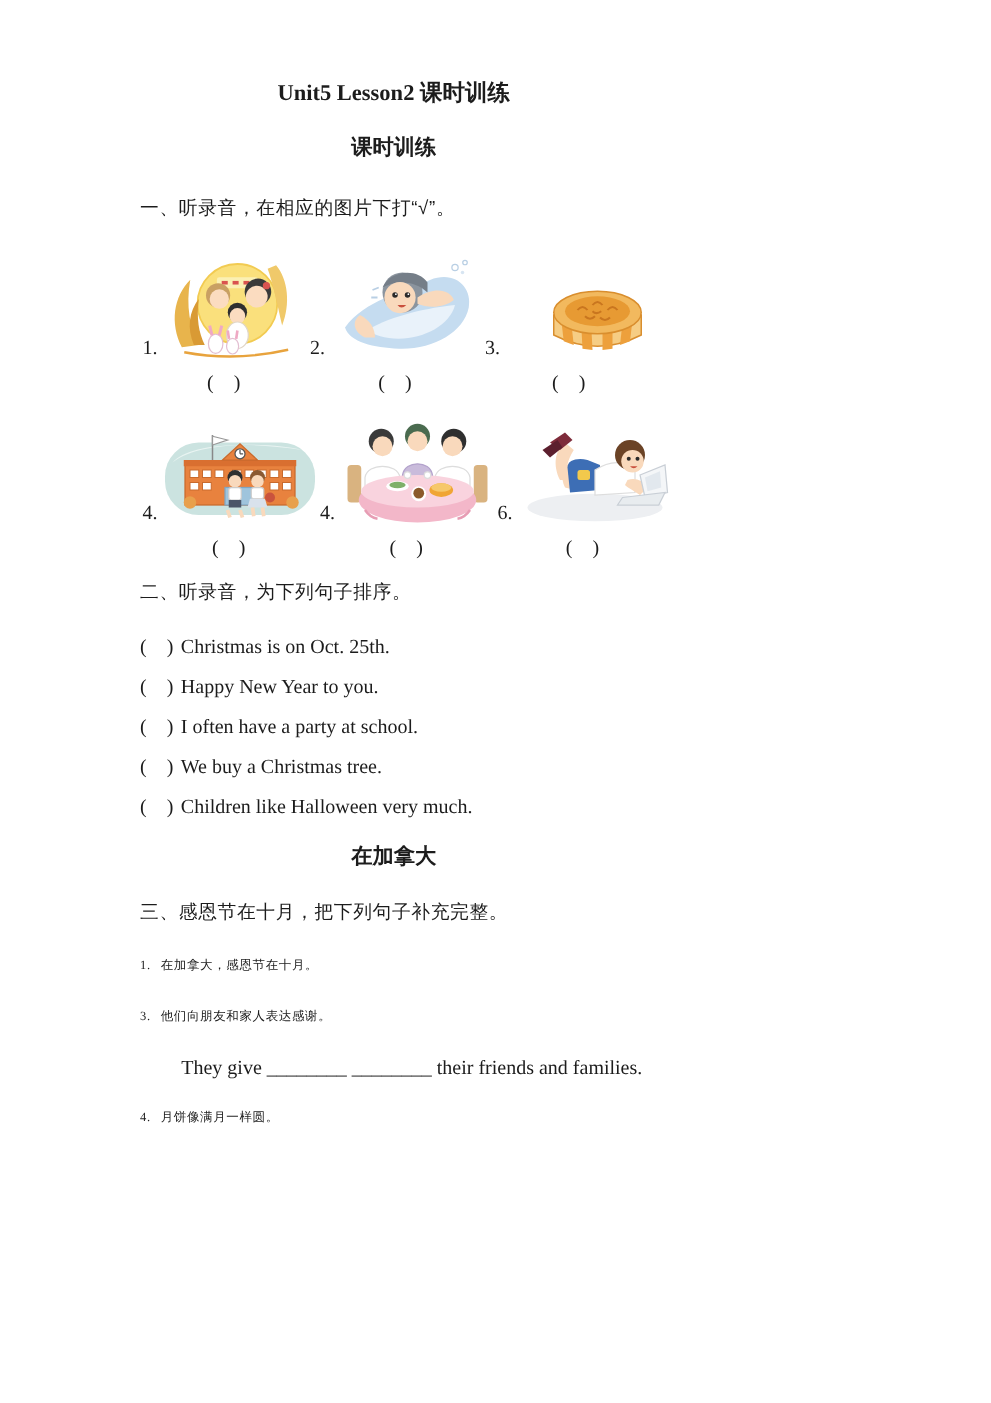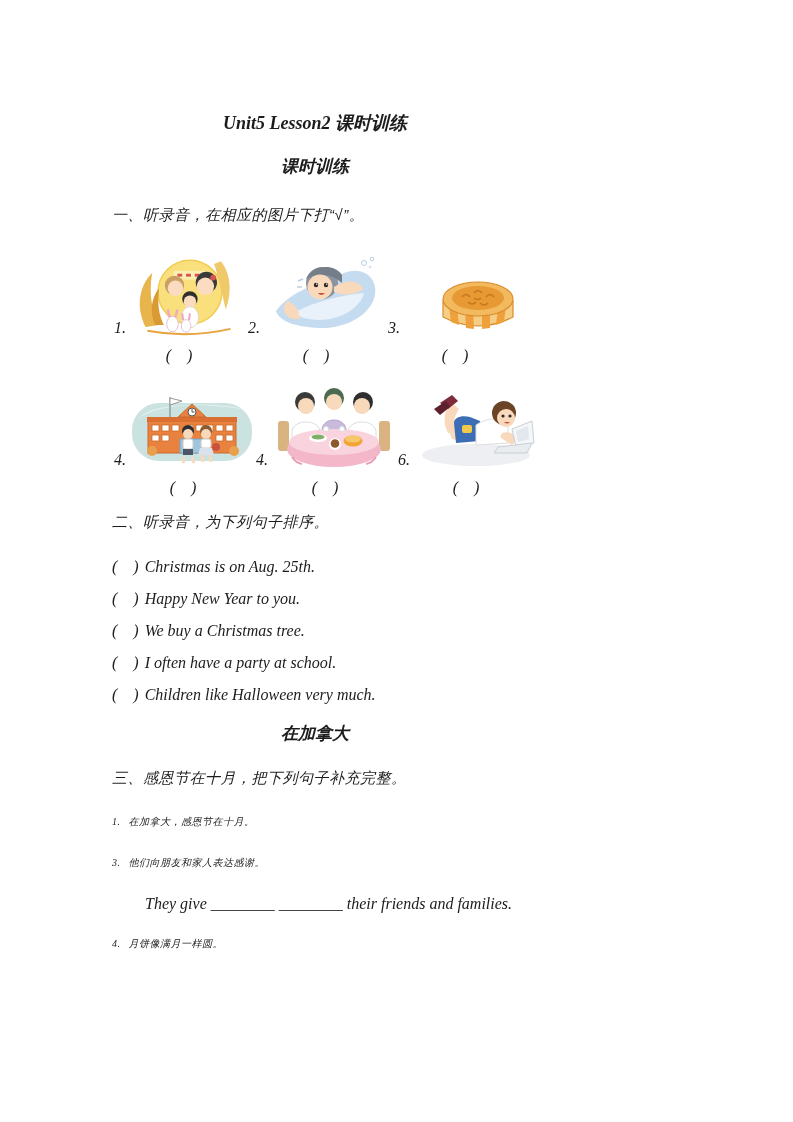--- a/index.html
+++ b/index.html
@@ -1,21 +1,20 @@
 <!DOCTYPE html>
 <html><head>
 <meta charset="utf-8">
 <style>
   html,body{margin:0;padding:0;background:#ffffff;}
   .page{
     width:630px;height:1122px;background:#ffffff;color:#1c1c1c;
-    box-sizing:border-box;padding:111px 112px 0 112px;position:relative;
+    box-sizing:border-box;padding:62px 112px 0 112px;position:relative;
     font-family:"Liberation Serif", serif;
     overflow:hidden;
-    font-style:italic;
   }
   .doc-title{
     text-align:center;font-family:"Liberation Serif", serif;
     font-size:18px;font-weight:bold;margin:0 0 20px 0;
   }
   .section-header{
     text-align:center;font-family:"Liberation Sans", sans-serif;
     font-size:17px;font-weight:bold;margin:0 0 28px 0;
   }
   .instruction{
@@ -239,24 +238,24 @@
           <path d="M102,42 L114,37 L115,50 L104,53 Z" fill="#E2E8EE"></path>
           <path d="M84,58 L118,54 L113,64 L80,64 Z" fill="#E8ECEF" stroke="#C9CFD6"></path>
         </svg>
       </div>
       <div class="paren-row">(    )</div>
     </div>
   </div>
 
   <div class="q2-block">
     <p class="instruction">二、听录音，为下列句子排序。</p>
-    <p class="sentence-line"><span class="sentence-paren">(    )</span><span>Christmas is on Aug. 25th.</span></p>
+    <p class="sentence-line"><span class="sentence-paren">(    )</span><span>Christmas is on Oct. 25th.</span></p>
     <p class="sentence-line"><span class="sentence-paren">(    )</span><span>Happy New Year to you.</span></p>
+    <p class="sentence-line"><span class="sentence-paren">(    )</span><span>I often have a party at school.</span></p>
     <p class="sentence-line"><span class="sentence-paren">(    )</span><span>We buy a Christmas tree.</span></p>
-    <p class="sentence-line"><span class="sentence-paren">(    )</span><span>I often have a party at school.</span></p>
     <p class="sentence-line"><span class="sentence-paren">(    )</span><span>Children like Halloween very much.</span></p>
   </div>
 
   <h2 class="section-header written-header">在加拿大</h2>
 
   <p class="instruction">三、感恩节在十月，把下列句子补充完整。</p>
 
   <div class="q3-item">
     <p class="q3-cn"><span class="item-num">1.</span><span>在加拿大，感恩节在十月。</span></p>
   </div>

